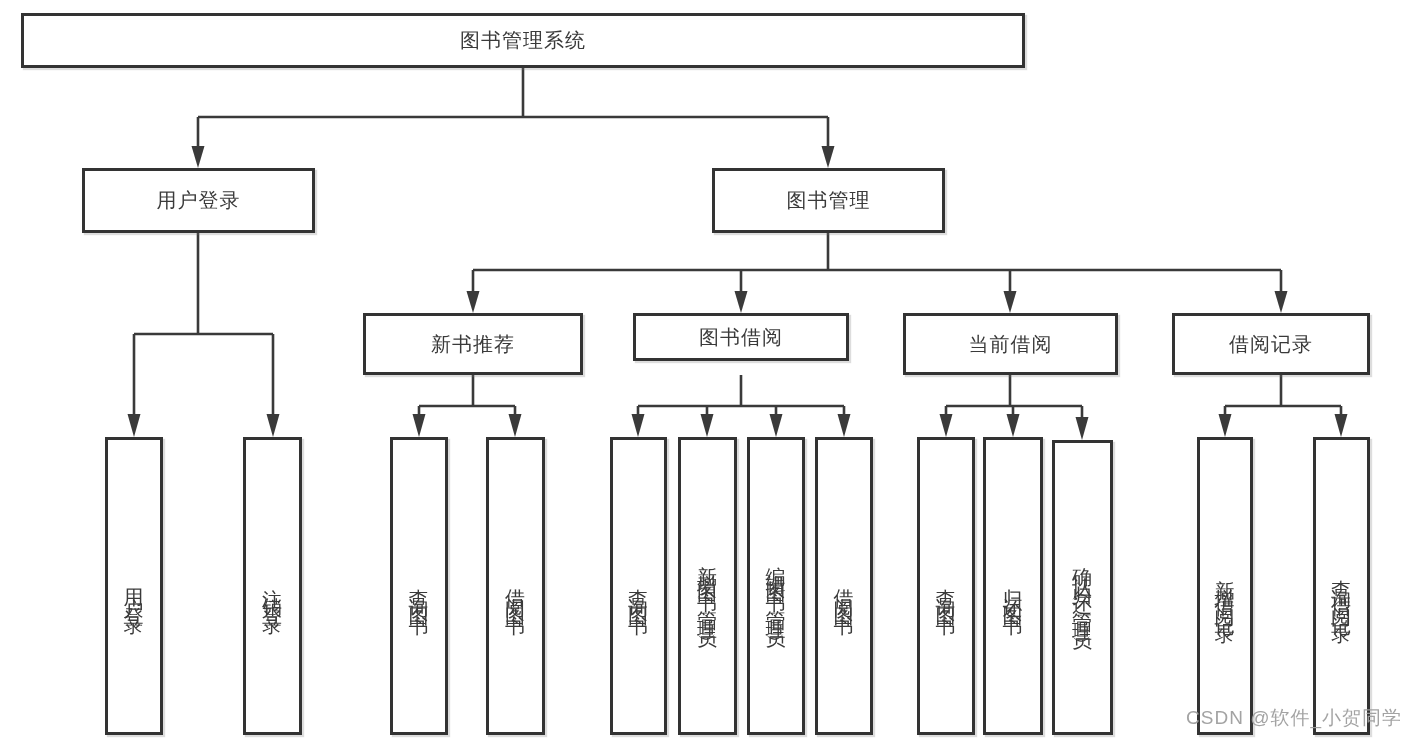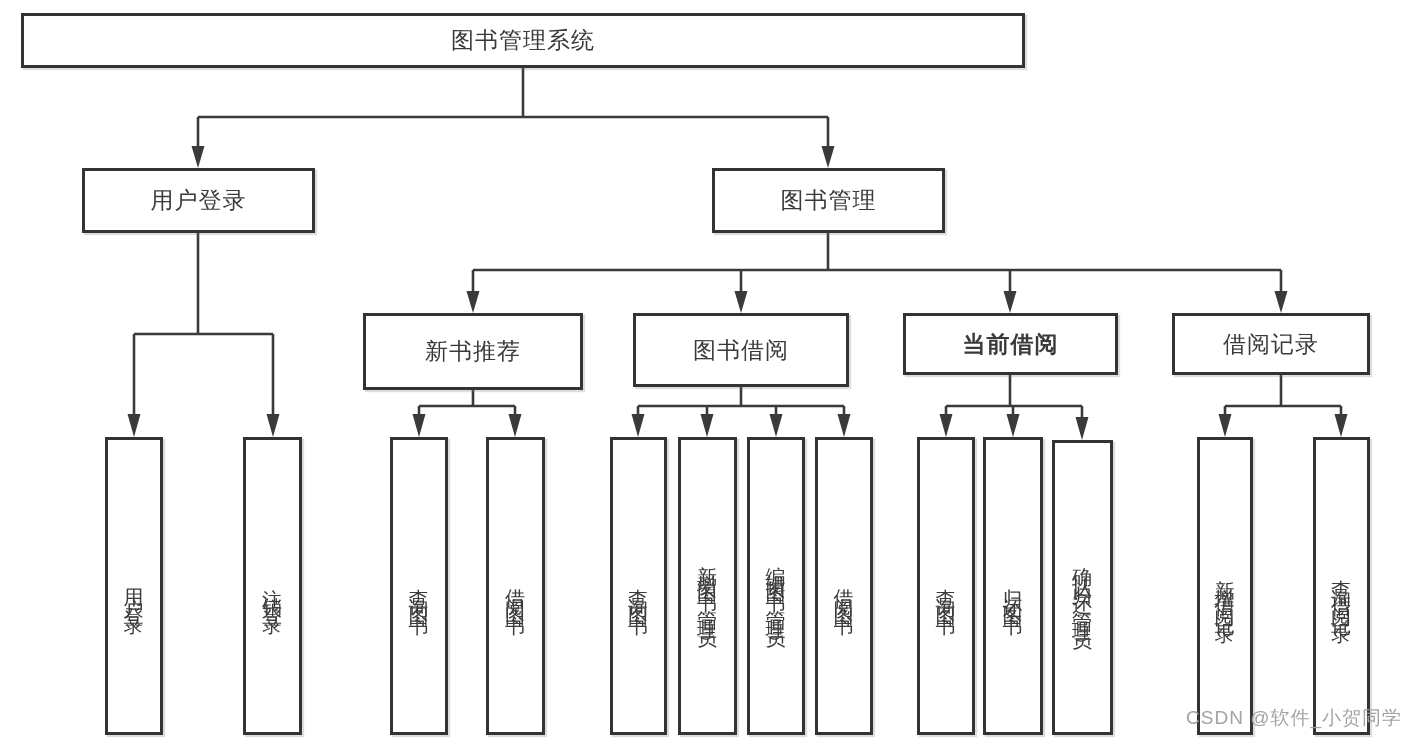--- a/index.html
+++ b/index.html
@@ -22,21 +22,21 @@
     box-sizing: border-box;
     background: #ffffff;
     border: 3px solid #333333;
     color: #3a3a3a;
     display: flex;
     align-items: center;
     justify-content: center;
     box-shadow: 2px 2px 1px rgba(120,120,120,0.25);
   }
   .hnode {
-    font-size: 23px;
+    font-size: 20px;
     letter-spacing: 1px;
     white-space: nowrap;
   }
   .vnode {
     font-size: 20px;
   }
   .vnode .vtext {
     writing-mode: vertical-rl;
     text-orientation: mixed;
     letter-spacing: 9px;
@@ -50,23 +50,23 @@
     bottom: 16px;
     font-size: 19px;
     color: rgba(158,158,158,0.95);
     letter-spacing: 1px;
     white-space: nowrap;
   }
   
   #n-root   { left: 21px;  top: 13px;  width: 1004px; height: 55px; }
   #n-login  { left: 82px;  top: 168px; width: 233px;  height: 65px; }
   #n-mgmt   { left: 712px; top: 168px; width: 233px;  height: 65px; }
-  #n-rec    { left: 363px; top: 313px; width: 220px;  height: 77px; }
-  #n-borrow { left: 633px; top: 313px; width: 216px;  height: 74px; }
-  #n-cur    { left: 903px; top: 313px; width: 215px;  height: 62px; font-weight: bold; }
+  #n-rec    { left: 363px; top: 313px; width: 220px;  height: 62px; }
+  #n-borrow { left: 633px; top: 313px; width: 216px;  height: 48px; }
+  #n-cur    { left: 903px; top: 313px; width: 215px;  height: 62px; }
   #n-record { left: 1172px;top: 313px; width: 198px;  height: 62px; }
   #l-ulogin  { left: 105px;  top: 437px; width: 58px; height: 298px; }
   #l-ulogout { left: 243px;  top: 437px; width: 59px; height: 298px; }
   #l-rq      { left: 390px;  top: 437px; width: 58px; height: 298px; }
   #l-rb      { left: 486px;  top: 437px; width: 59px; height: 298px; }
   #l-bq      { left: 610px;  top: 437px; width: 57px; height: 298px; }
   #l-badd    { left: 678px;  top: 437px; width: 59px; height: 298px; }
   #l-bedit   { left: 747px;  top: 437px; width: 58px; height: 298px; }
   #l-bborrow { left: 815px;  top: 437px; width: 58px; height: 298px; }
   #l-cq      { left: 917px;  top: 437px; width: 58px; height: 298px; }

